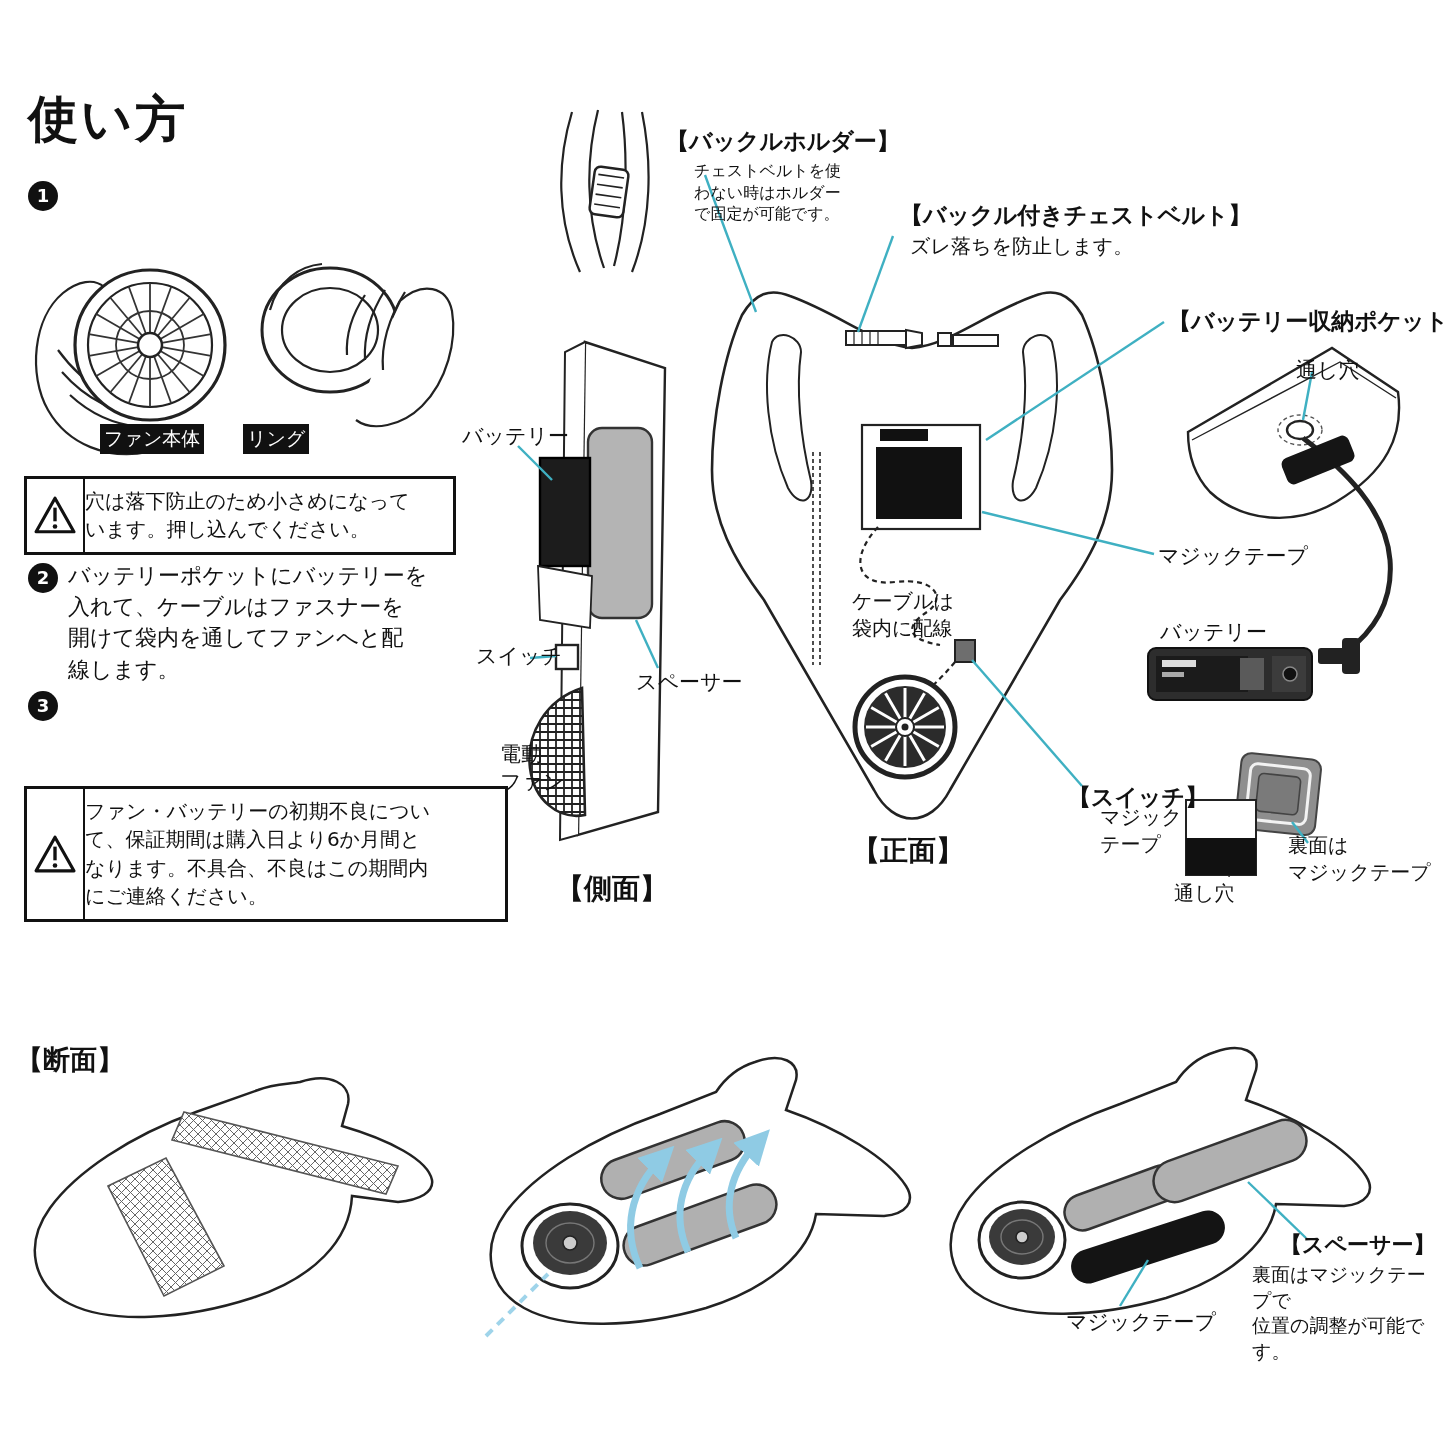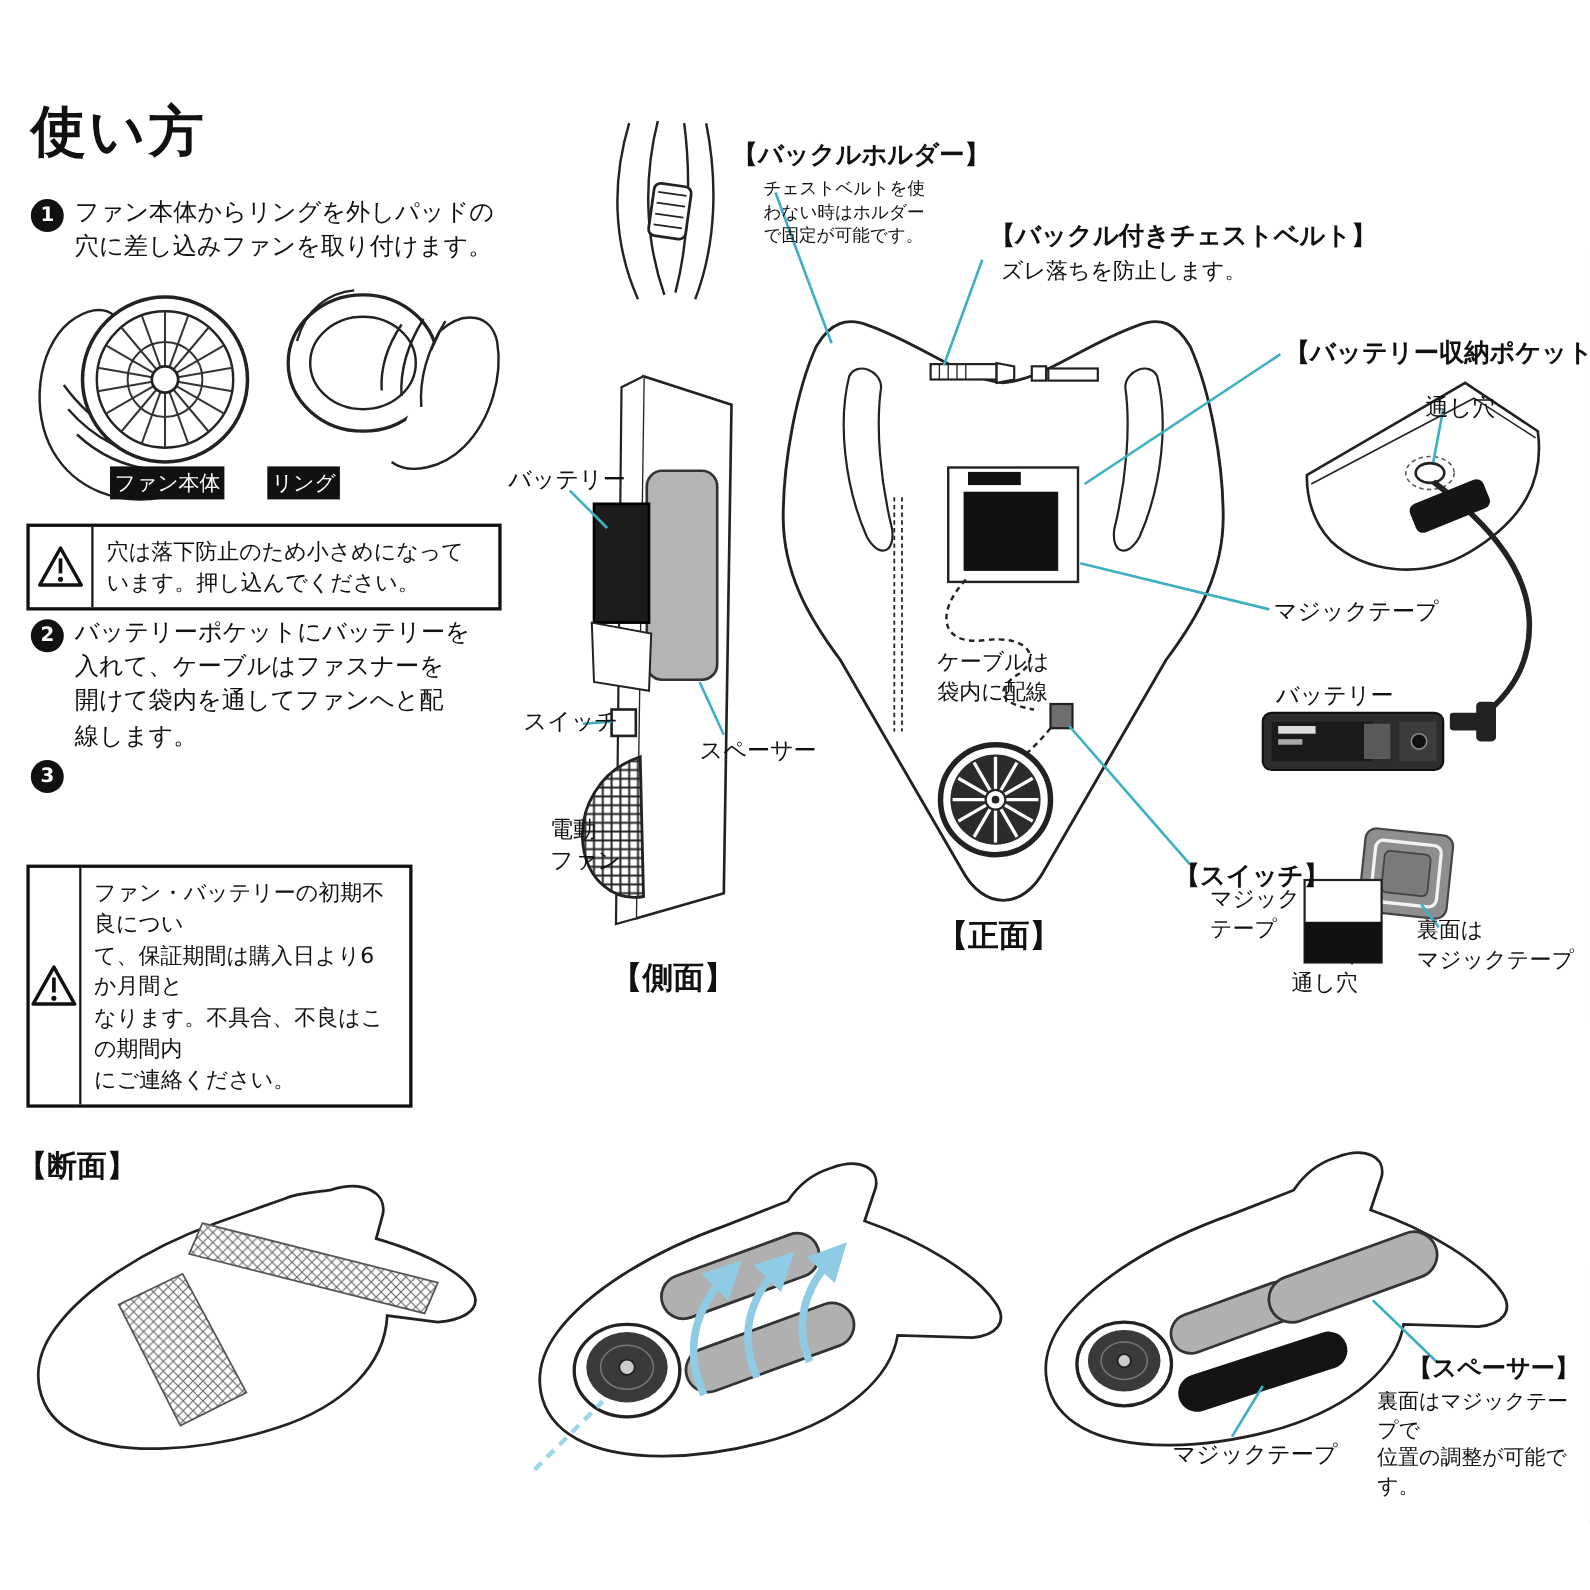--- a/index.html
+++ b/index.html
@@ -11,21 +11,21 @@
   .lbl{position:absolute;font-size:21px;line-height:1.35;white-space:nowrap}
   .pre{white-space:pre-line}
   .b{font-weight:bold}
   .cap{position:absolute;font-size:28px;font-weight:bold;white-space:nowrap}
   .step{position:absolute;display:flex;gap:10px;font-size:22px;line-height:1.42}
   .stepnum{flex:0 0 30px;width:30px;height:30px;border-radius:50%;background:#111;color:#fff;
            display:flex;align-items:center;justify-content:center;font-size:18px;font-weight:bold;margin-top:3px}
   .steptext{white-space:pre-line}
   .warn{position:absolute;border:3px solid #111;display:flex;align-items:stretch;background:#fff}
   .warnicon{display:flex;align-items:center;justify-content:center;width:58px;border-right:2.5px solid #111}
-  .warntext{padding:8px 12px;white-space:pre-line;font-size:20px;line-height:1.42;align-self:center}
+  .warntext{padding:8px 0;white-space:pre-line;font-size:20px;line-height:1.42;align-self:center}
   .tag{position:absolute;background:#111;color:#fff;font-size:19px;font-weight:normal;padding:2px 4px;white-space:nowrap}
 </style>
 </head>
 <body>
 
 <div id="canvas">
 
   <svg class="art" width="1445" height="1445" viewBox="0 0 1445 1445">
     <defs>
       <pattern id="xh" width="9" height="9" patternUnits="userSpaceOnUse">
@@ -230,22 +230,20 @@
       <line x1="1248" y1="1182" x2="1306" y2="1238"></line>
       <line x1="1148" y1="1260" x2="1120" y2="1306"></line>
       <line x1="1308" y1="843" x2="1292" y2="822"></line>
     </g>
   </svg>
 
   <h1 class="title">使い方</h1>
 
   <div class="step" style="left:28px;top:178px;width:430px">
     <span class="stepnum">1</span>
-    <span class="steptext">ファン本体からリングを外しパッドの
-穴に差し込みファンを取り付けます。</span>
   </div>
   <div class="step" style="left:28px;top:560px;width:420px">
     <span class="stepnum">2</span>
     <span class="steptext">バッテリーポケットにバッテリーを
 入れて、ケーブルはファスナーを
 開けて袋内を通してファンへと配
 線します。</span>
   </div>
   <div class="step" style="left:28px;top:688px;width:420px">
     <span class="stepnum">3</span>
@@ -258,21 +256,21 @@
     <span class="warnicon">
       <svg width="42" height="38" viewBox="0 0 40 36">
           <path d="M20 2 L38 34 L2 34 Z" fill="none" stroke="#111" stroke-width="3" stroke-linejoin="round"></path>
           <rect x="18.4" y="11" width="3.2" height="13" fill="#111"></rect>
           <circle cx="20" cy="29" r="2.2" fill="#111"></circle>
         </svg>
     </span>
     <span class="warntext">穴は落下防止のため小さめになって
 います。押し込んでください。</span>
   </div>
-  <div class="warn" style="left:24px;top:786px;width:351px">
+  <div class="warn" style="left:24px;top:786px;width:484px">
     <span class="warnicon">
       <svg width="42" height="38" viewBox="0 0 40 36">
           <path d="M20 2 L38 34 L2 34 Z" fill="none" stroke="#111" stroke-width="3" stroke-linejoin="round"></path>
           <rect x="18.4" y="11" width="3.2" height="13" fill="#111"></rect>
           <circle cx="20" cy="29" r="2.2" fill="#111"></circle>
         </svg>
     </span>
     <span class="warntext">ファン・バッテリーの初期不良につい
 て、保証期間は購入日より6か月間と
 なります。不具合、不良はこの期間内

